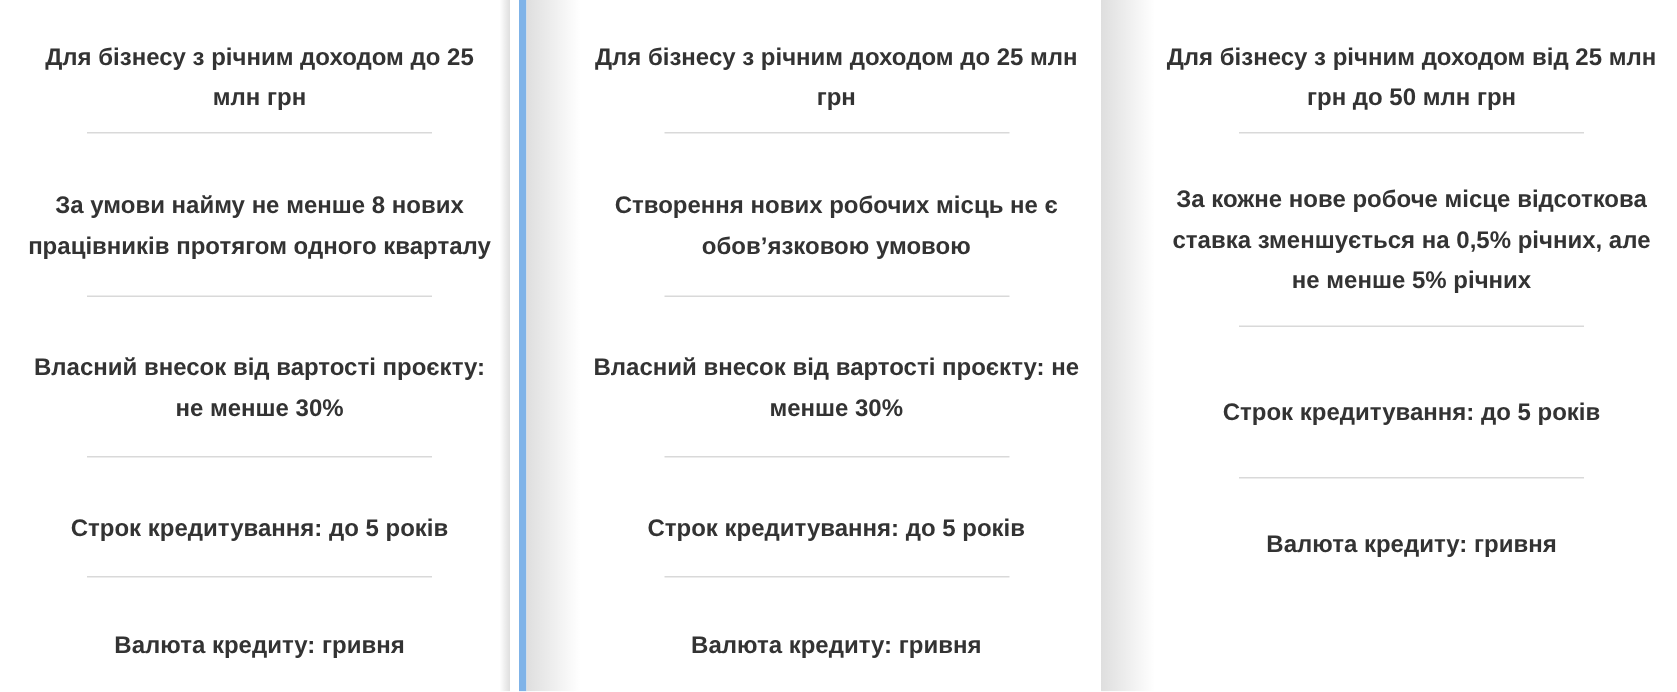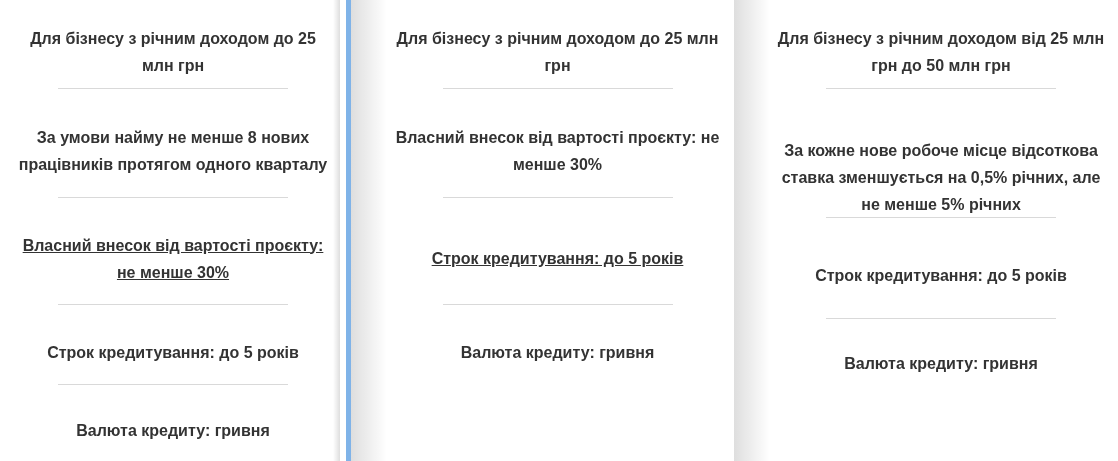--- a/index.html
+++ b/index.html
@@ -85,27 +85,27 @@
     left: 50%;
     transform: translateX(-50%);
     width: 230px;
     height: 1px;
     background: var(--divider);
   }
 
   
   .rows-a .cell:nth-child(1) { height: 89px; }
   .rows-a .cell:nth-child(2) { height: 109px; }
-  .rows-a .cell:nth-child(3) { height: 107px; text-decoration: underline; }
+  .rows-a .cell:nth-child(3) { height: 107px; }
   .rows-a .cell:nth-child(4) { height: 80px; }
   .rows-a .cell:nth-child(5) { height: 76px; }
 
   
   .rows-b .cell:nth-child(1) { height: 89px; }
-  .rows-b .cell:nth-child(2) { height: 129px; align-items: flex-end; }
+  .rows-b .cell:nth-child(2) { height: 129px; }
   .rows-b .cell:nth-child(3) { height: 101px; }
   .rows-b .cell:nth-child(4) { height: 74px; }
   .rows-b .cell:nth-child(5) { height: 68px; }
 </style>
 </head>
 <body>
 
 <div class="page">
 
   <div class="col col-1">
@@ -129,20 +129,23 @@
   </div>
 
   <div class="accent-bar"></div>
 
   <div class="col col-2">
     <div class="col-inner rows-a">
       <div class="cell">
         <span>Для бізнесу з річним доходом до 25 млн грн</span>
       </div>
       <div class="cell">
+        <span>Створення нових робочих місць не є обов’язковою умовою</span>
+      </div>
+      <div class="cell">
         <span>Власний внесок від вартості проєкту: не менше 30%</span>
       </div>
       <div class="cell">
         <span>Строк кредитування: до 5 років</span>
       </div>
       <div class="cell">
         <span>Валюта кредиту: гривня</span>
       </div>
     </div>
   </div>

